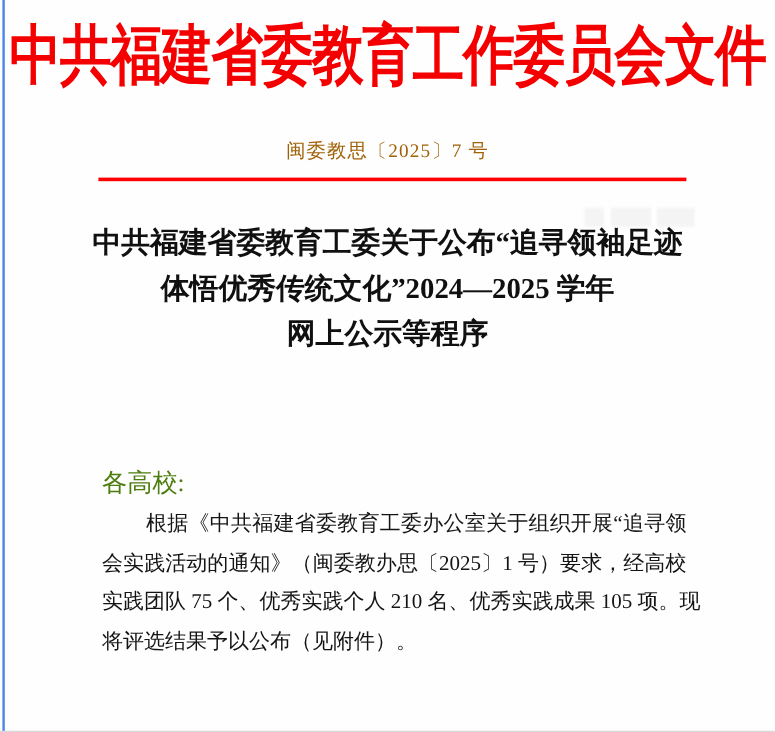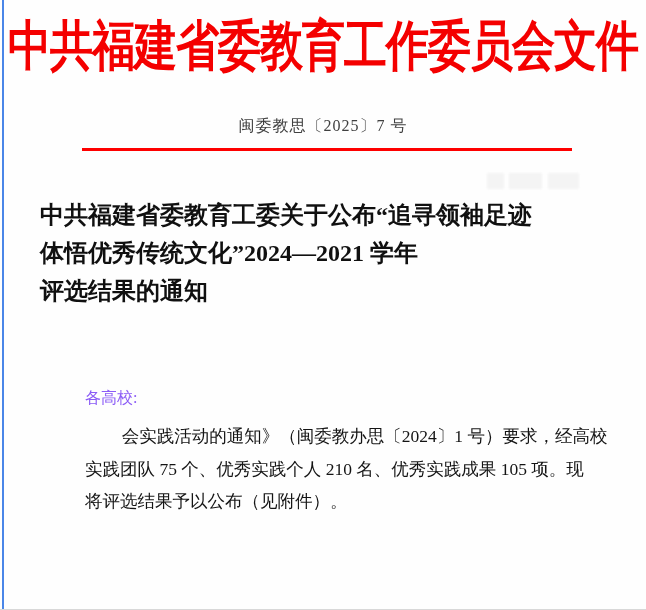--- a/index.html
+++ b/index.html
@@ -46,21 +46,21 @@
     transform-origin: center top;
   }
   .doc-number {
     position: absolute;
     top: 116px;
     left: 0;
     right: 0;
     text-align: center;
     font-size: 16px;
     letter-spacing: 1px;
-    color: #404040;
+    color: #a16207;
   }
   .red-rule {
     position: absolute;
     top: 148px;
     left: 82px;
     width: 490px;
     height: 3px;
     background: #fe0000;
   }
   .ghost-artifact {
@@ -68,38 +68,38 @@
     top: 173px;
     left: 487px;
     width: 92px;
     height: 16px;
     background: linear-gradient(90deg, #ededed 0 18%, transparent 18% 24%, #ececec 24% 60%, transparent 60% 66%, #ededed 66% 100%);
     opacity: 0.55;
     filter: blur(1px);
   }
   .title-block {
     position: absolute;
-    top: 196px;
+    top: 184px;
     left: 40px;
     right: 40px;
-    text-align: left;
+    text-align: center;
     font-size: 24px;
     font-weight: bold;
     color: #101010;
   }
   .title-block .line {
     line-height: 38px;
     white-space: nowrap;
   }
   .salutation {
     position: absolute;
     top: 388px;
     left: 85px;
-    font-size: 16px;
-    color: #8b5cf6;
+    font-size: 21px;
+    color: #4d7c0f;
   }
   .body-block {
     position: absolute;
     top: 420px;
     left: 85px;
     width: 487px;
     font-size: 17.5px;
     color: #141414;
   }
   .body-block .line {
@@ -126,27 +126,28 @@
   <div class="red-header">中共福建省委教育工作委员会文件</div>
 
   <div class="doc-number">闽委教思〔2025〕7 号</div>
 
   <div class="red-rule"></div>
 
   <div class="ghost-artifact"></div>
 
   <div class="title-block">
       <div class="line">中共福建省委教育工委关于公布“追寻领袖足迹</div>
-      <div class="line">体悟优秀传统文化”2024—2021 学年</div>
-      <div class="line">评选结果的通知</div>
+      <div class="line">体悟优秀传统文化”2024—2025 学年</div>
+      <div class="line">网上公示等程序</div>
     </div>
 
   <div class="salutation">各高校:</div>
 
   <div class="body-block">
-      <div class="line">会实践活动的通知》（闽委教办思〔2024〕1 号）要求，经高校</div>
+      <div class="line">根据《中共福建省委教育工委办公室关于组织开展“追寻领</div>
+      <div class="line">会实践活动的通知》（闽委教办思〔2025〕1 号）要求，经高校</div>
       <div class="line">实践团队 75 个、优秀实践个人 210 名、优秀实践成果 105 项。现</div>
       <div class="line">将评选结果予以公布（见附件）。</div>
     </div>
 
   <div class="bottom-edge"></div>
 
 </div>
 
 </body></html>

